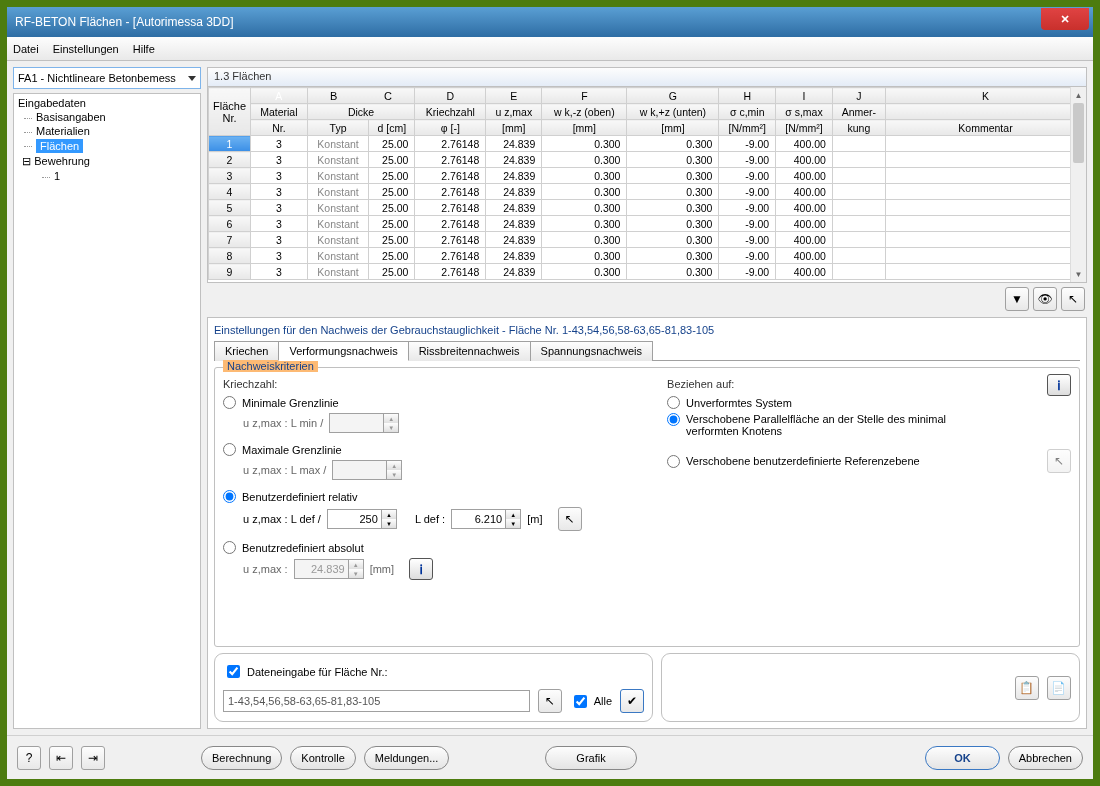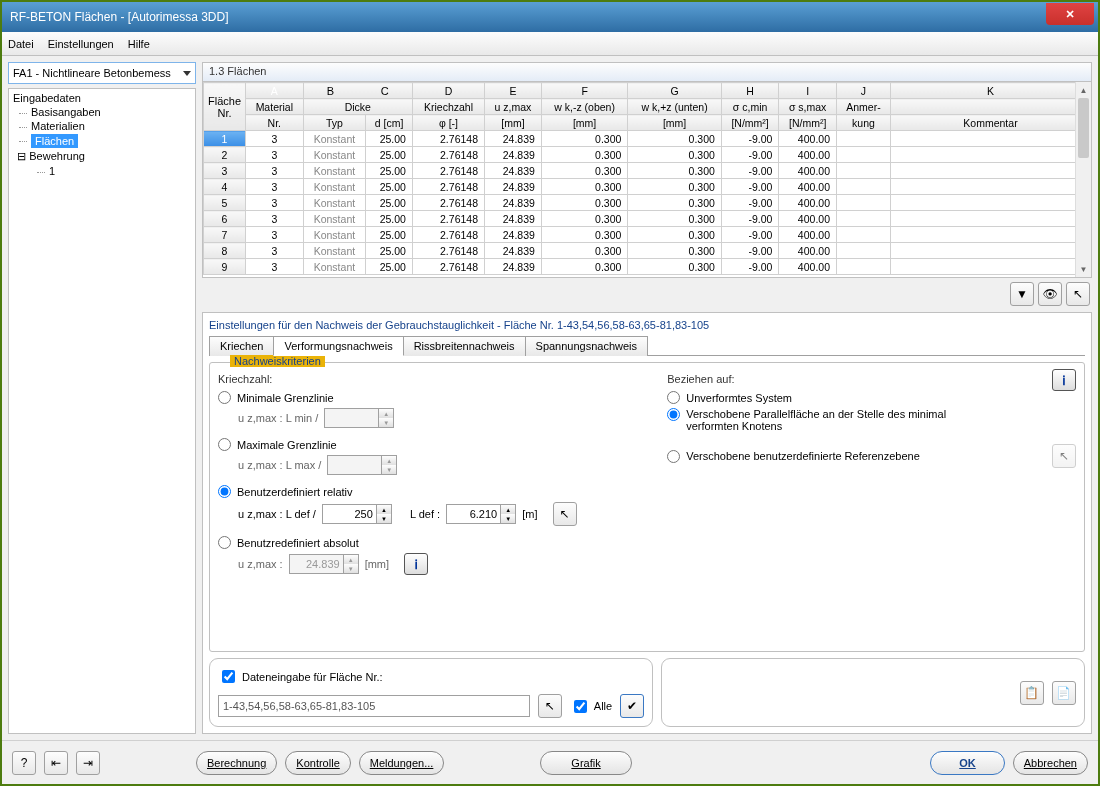--- a/index.html
+++ b/index.html
@@ -1,17 +1,17 @@
 <!DOCTYPE html>
 <html><head>
 <meta charset="utf-8">
 <style>
 * { box-sizing: border-box; font-family: Tahoma, Arial, sans-serif; font-size: 11px; }
 body { margin: 0; background: #fff; }
-.window { width: 1100px; height: 786px; border: 2px solid #4d7c0f; display: flex; flex-direction: column; background: #f0f0f0; }
+.window { width: 1100px; height: 786px; border: 7px solid #4d7c0f; display: flex; flex-direction: column; background: #f0f0f0; }
 .titlebar { height: 30px; background: linear-gradient(#5a9fd4, #2e6da4); display: flex; align-items: center; justify-content: space-between; color: #fff; padding-left: 8px; }
 .titlebar-text { font-size: 12px; }
 .close-btn { width: 48px; height: 22px; background: linear-gradient(#e04343, #c9302c); color: #fff; display: flex; align-items: center; justify-content: center; border-radius: 0 0 4px 4px; margin-right: 4px; margin-top:-6px; cursor: pointer; font-weight: bold; }
 .menubar { height: 24px; background: linear-gradient(#fdfdfd, #e9e9e9); border-bottom: 1px solid #c0c0c0; display: flex; align-items: center; padding: 0 6px; gap: 14px; }
 .menubar span { cursor: pointer; text-align: center; }
 .content { flex: 1; display: flex; padding: 6px; gap: 6px; min-height: 0; }
 .left-panel { width: 188px; display: flex; flex-direction: column; }
 .dropdown { height: 22px; border: 1px solid #7eb4ea; background: #fff; display: flex; align-items: center; justify-content: space-between; padding: 0 4px; cursor: pointer; }
 .dropdown .arrow { border-left: 4px solid transparent; border-right: 4px solid transparent; border-top: 5px solid #333; }
 .tree { flex: 1; border: 1px solid #c0c0c0; background: #fff; margin-top: 4px; padding: 2px; }
@@ -32,39 +32,39 @@
 .cell-gray { color: #888; }
 .td-r { text-align: right !important; padding-right: 6px !important; }
 .toolbar-btns { display: flex; justify-content: flex-end; gap: 4px; padding: 4px 2px; }
 .icon-btn { width: 24px; height: 24px; border: 1px solid #a0a0a0; background: linear-gradient(#fdfdfd, #e8e8e8); border-radius: 3px; cursor: pointer; display: flex; align-items: center; justify-content: center; font-size: 12px; }
 .settings-box { border: 1px solid #c0c0c0; background: #fff; margin-top: 2px; flex: 1; display: flex; flex-direction: column; padding: 4px 6px 6px 6px; min-height:0;}
 .settings-title { color: #15428b; padding: 2px 0 4px 0; }
 .tabs { display: flex; border-bottom: 1px solid #a0a0a0; }
 .tab { padding: 3px 10px; border: 1px solid #a0a0a0; border-bottom: none; background: linear-gradient(#fdfdfd, #e8e8e8); margin-right: -1px; cursor: pointer; position: relative; top: 1px; }
 .tab.active { background: #fff; border-bottom: 1px solid #fff; z-index: 2; }
 .group-box { border: 1px solid #c0c0c0; border-radius: 3px; margin-top: 6px; padding: 6px 8px 8px 8px; position: relative; }
-.group-title { color: #15428b; position: absolute; top: -8px; left: 20px; background: #eab308; padding: 0 4px; }
+.group-title { color: #15428b; position: absolute; top: -8px; left: 8px; background: #fdba74; padding: 0 4px; }
 .criteria { display: flex; gap: 20px; }
 .col-left { flex: 1.05; }
 .col-right { flex: 1; position: relative; }
 .label-h { color: #333; margin: 4px 0 6px 0; }
 .radio-row { display: flex; align-items: center; gap: 6px; margin: 4px 0; }
 .radio-row input[type=radio] { margin: 0; }
 .sub-row { margin-left: 20px; display: flex; align-items: center; gap: 6px; margin-top: 2px; margin-bottom: 10px; color: #666; }
 .spinner { width: 70px; height: 20px; border: 1px solid #a0a0a0; background: #fff; display: inline-flex; align-items: center; padding: 0 18px 0 4px; position: relative; font-size: 11px; }
 .spinner.dis { background: #f4f4f4; color: #999; }
 .spinner .sp-btns { position: absolute; right: 0; top: 0; bottom: 0; width: 15px; display: flex; flex-direction: column; }
 .spinner .sp-btns div { flex:1; border-left:1px solid #a0a0a0; background: linear-gradient(#fdfdfd,#e0e0e0); font-size:6px; display:flex; align-items:center; justify-content:center; }
 .info-btn { width: 24px; height: 22px; border: 1px solid #555; border-radius: 3px; background: linear-gradient(#fff,#ddd); display: inline-flex; align-items: center; justify-content: center; font-weight: bold; color: #003399; cursor: pointer; font-size:13px;}
 .lower-row { display: flex; gap: 8px; margin-top: 6px; }
 .lower-box { border: 1px solid #c0c0c0; border-radius: 9px; padding: 8px; flex: 1; display: flex; align-items: center; gap: 8px; }
 .text-input { height: 22px; border: 1px solid #a0a0a0; background: #fff; padding: 0 4px; flex: 1; display: flex; align-items: center; color: #555; }
 .check { display: flex; align-items: center; gap: 4px; }
 .footer { height: 44px; border-top: 1px solid #d0d0d0; display: flex; align-items: center; padding: 0 10px; gap: 8px; }
-.btn { height: 24px; padding: 0 10px; border: 1px solid #888; background: linear-gradient(#fdfdfd, #e4e4e4); border-radius: 12px; cursor: pointer; display: inline-flex; align-items: center; text-decoration: underline; }
+.btn { height: 24px; padding: 0 10px; border: 1px solid #888; background: linear-gradient(#fdfdfd, #e4e4e4); border-radius: 12px; cursor: pointer; display: inline-flex; align-items: center; }
 .btn.primary { border-color: #3a78c3; color: #15428b; font-weight: bold; padding: 0 28px; }
 .spacer { flex: 1; }
 .scrollbar-v { position:absolute; right:0; top:0; bottom:0; width:16px; background:#f0f0f0; border-left:1px solid #ddd;}
 .scrollbar-v .thumb { position:absolute; left:2px; right:2px; top:16px; height:60px; background:#c9c9c9; border-radius:2px;}
 .scrollbar-v .arr { position:absolute; left:0; right:0; height:16px; display:flex; align-items:center; justify-content:center; font-size:8px; color:#666;}
 </style>
 </head>
 <body>
 
 <div class="window">

